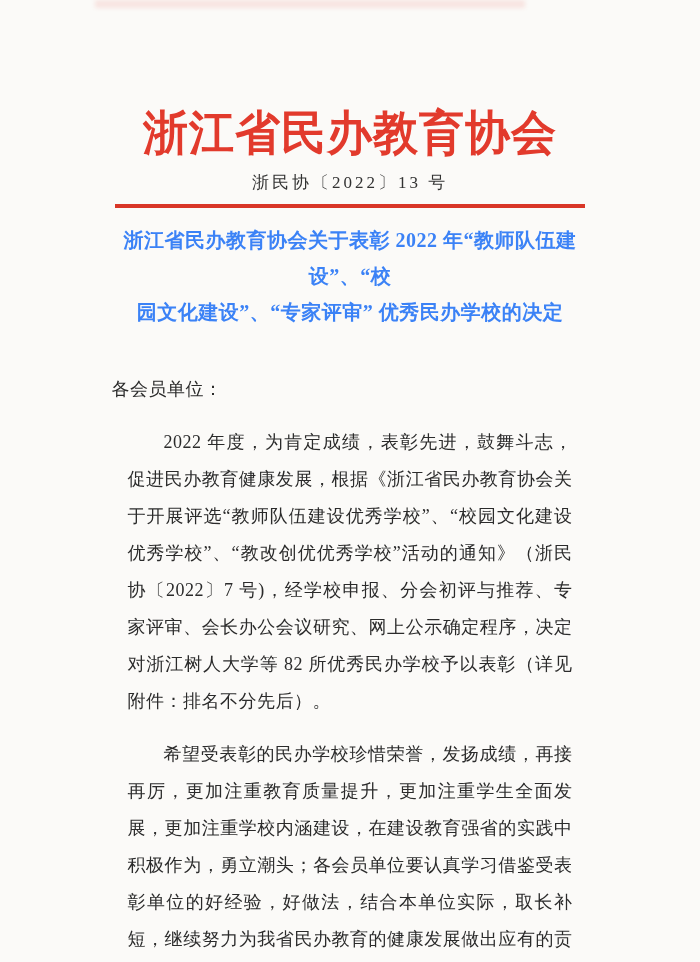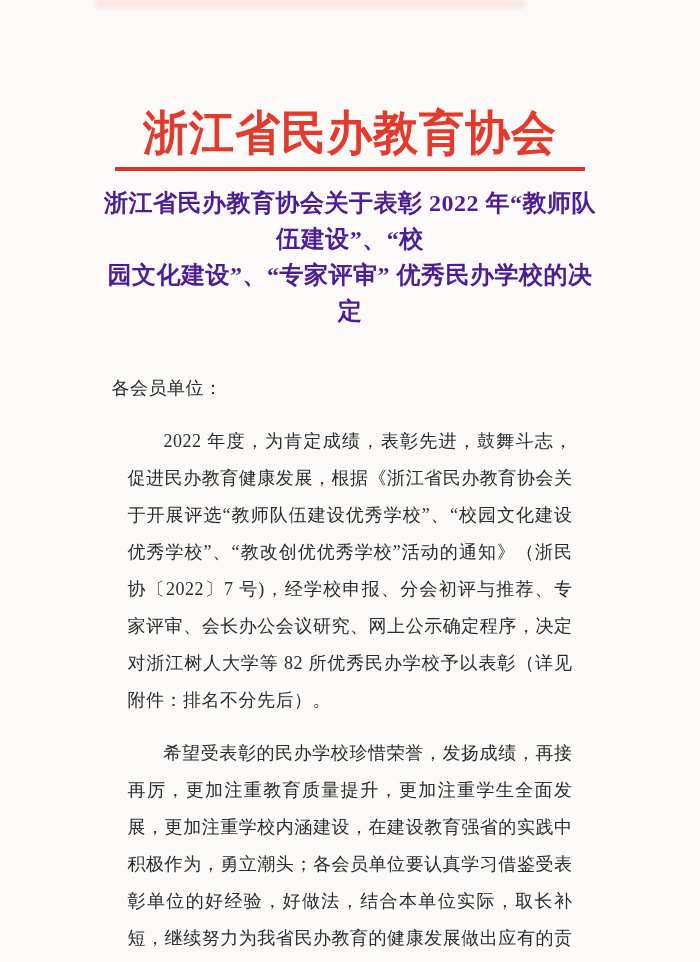--- a/index.html
+++ b/index.html
@@ -51,24 +51,24 @@
   .red-rule {
     width: 470px;
     height: 4px;
     margin: 11px auto 0;
     background: #d93627;
   }
   .doc-title {
     width: 492px;
     margin: 14px auto 0;
     text-align: center;
-    font-size: 24px;
+    font-size: 20px;
     line-height: 36px;
     font-weight: 700;
-    color: #4c1d95;
+    color: #3b82f6;
     letter-spacing: 0.5px;
   }
   .doc-title .title-line {
     display: block;
   }
   .body-text {
     width: 477px;
     margin: 41px auto 0;
     font-size: 18px;
     line-height: 37px;
@@ -87,20 +87,21 @@
 </style>
 </head>
 <body>
 
 <div class="page">
 
   <div class="scan-ghost"></div>
 
   <h1 class="org-title">浙江省民办教育协会</h1>
 
+  <div class="doc-number">浙民协〔2022〕13 号</div>
 
   <div class="red-rule"></div>
 
   <h2 class="doc-title">
     <span class="title-line">浙江省民办教育协会关于表彰 2022 年“教师队伍建设”、“校</span>
     <span class="title-line">园文化建设”、“专家评审” 优秀民办学校的决定</span>
   </h2>
 
   <div class="body-text">
     <p class="salutation">各会员单位：</p>

